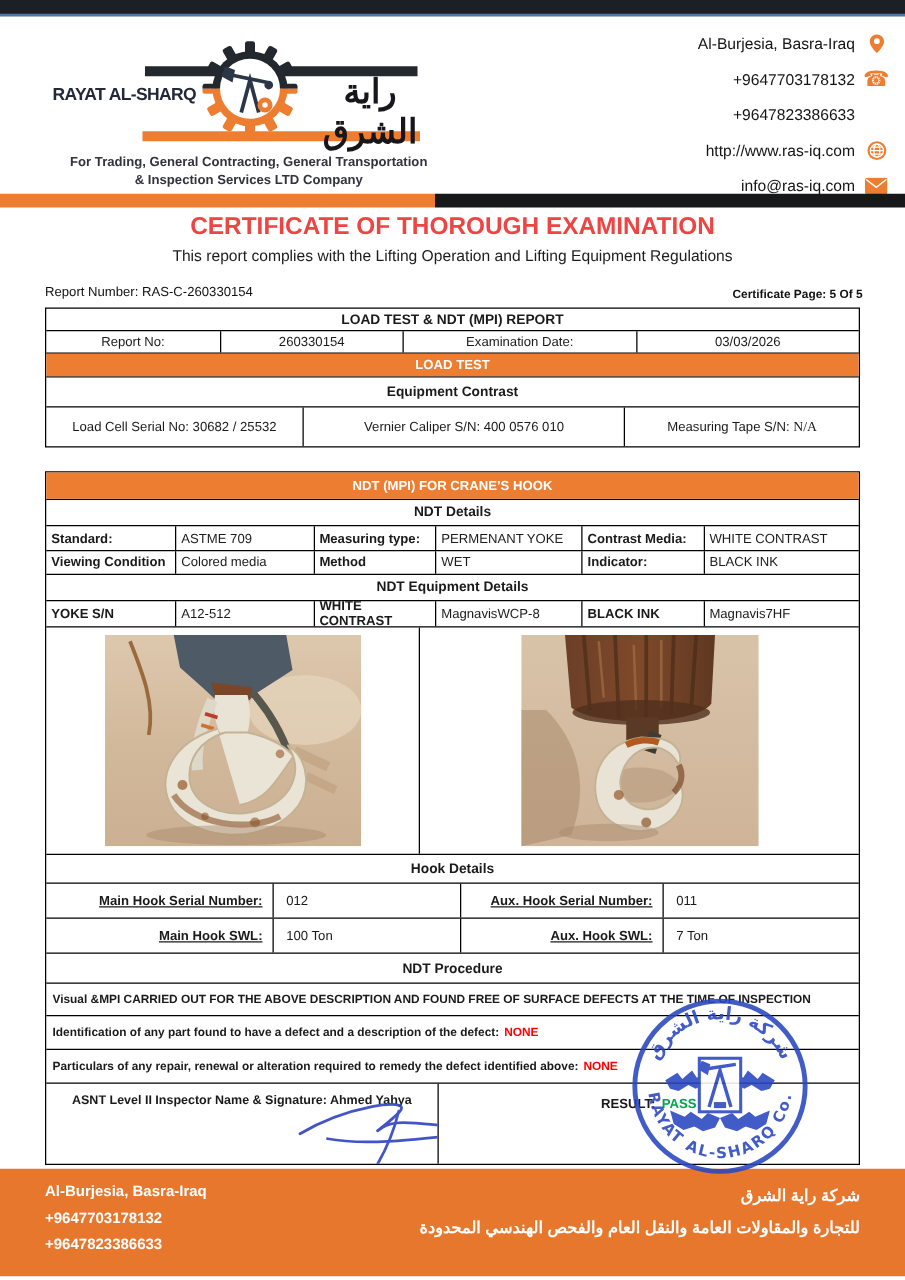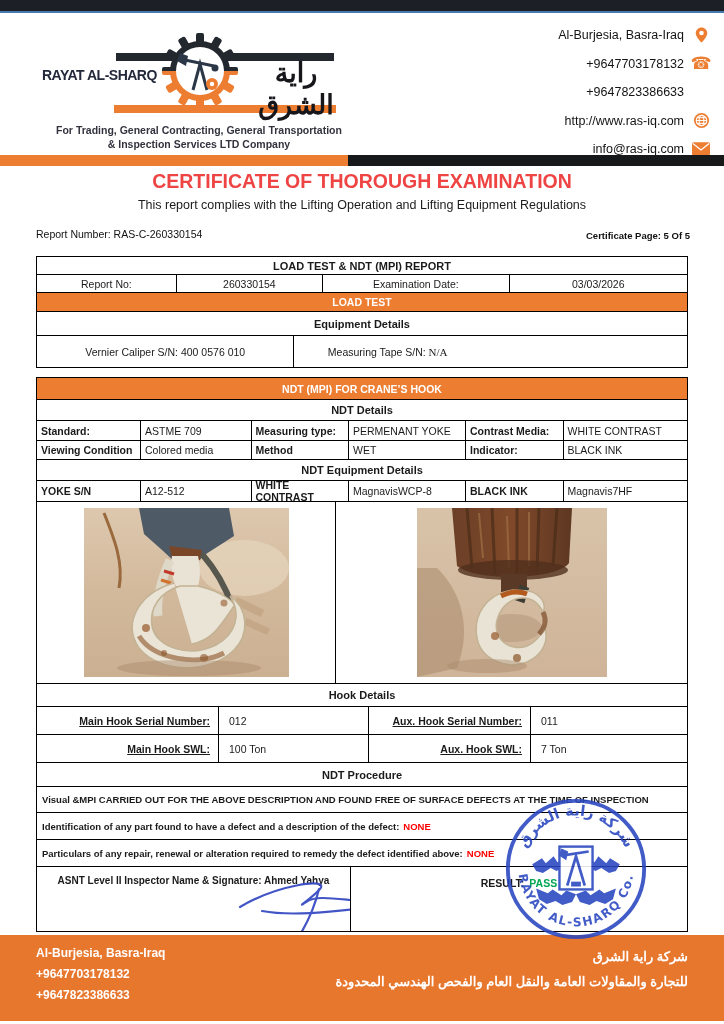--- a/index.html
+++ b/index.html
@@ -47,21 +47,21 @@
   .trow{display:flex; border-bottom:1px solid #000; align-items:stretch;}
   .trow:last-child{border-bottom:none;}
   .tcell{border-right:1px solid #000; display:flex; align-items:center; justify-content:center; font-size:10.5px; padding:1px 4px; overflow:hidden;}
   .tcell:last-child{border-right:none;}
   .banner{background:var(--accent); color:#fff; font-weight:700; font-size:10.5px; justify-content:center;}
   .sec-head{font-weight:700; font-size:11px; justify-content:center;}
   .lbl{font-weight:700; justify-content:flex-start; text-align:left;}
   .val{justify-content:flex-start; text-align:left;}
   .serif{font-family:"Liberation Serif", serif; font-size:11px;}
 
-  #table1{top:256px;}
+  #table1{top:246px;}
   #table1 .r-head{height:18px;}
   #table1 .r-report{height:18px;}
   #table1 .r-load{height:19px;}
   #table1 .r-equip{height:24px;}
   #table1 .r-serial{height:31px;}
   .c-215{width:21.5%;} .c-225{width:22.5%;} .c-287{width:28.7%;} .c-273{width:27.3%;}
   .c-317{width:31.7%;} .c-396{width:39.6%;}
 
   #table2{top:377px;}
   .r-banner2{height:22px;}
@@ -210,23 +210,24 @@
     <div class="trow r-report">
       <div class="tcell c-215">Report No:</div>
       <div class="tcell c-225">260330154</div>
       <div class="tcell c-287">Examination Date:</div>
       <div class="tcell c-273">03/03/2026</div>
     </div>
     <div class="trow r-load">
       <div class="tcell banner" style="width:100%">LOAD TEST</div>
     </div>
     <div class="trow r-equip">
-      <div class="tcell sec-head" style="width:100%">Equipment Details</div>
+      <div class="tcell sec-head" style="width:100%">Equipment Contrast</div>
     </div>
     <div class="trow r-serial">
+      <div class="tcell c-317">Load Cell Serial No: 30682 / 25532</div>
       <div class="tcell c-396">Vernier Caliper S/N: 400 0576 010</div>
       <div class="tcell c-287">
         <span>Measuring Tape S/N:</span>&nbsp;<span class="serif">N/A</span>
       </div>
     </div>
   </div>
 
   <div class="tbl" id="table2">
     <div class="trow r-banner2">
       <div class="tcell banner" style="width:100%">NDT (MPI) FOR CRANE’S HOOK</div>

